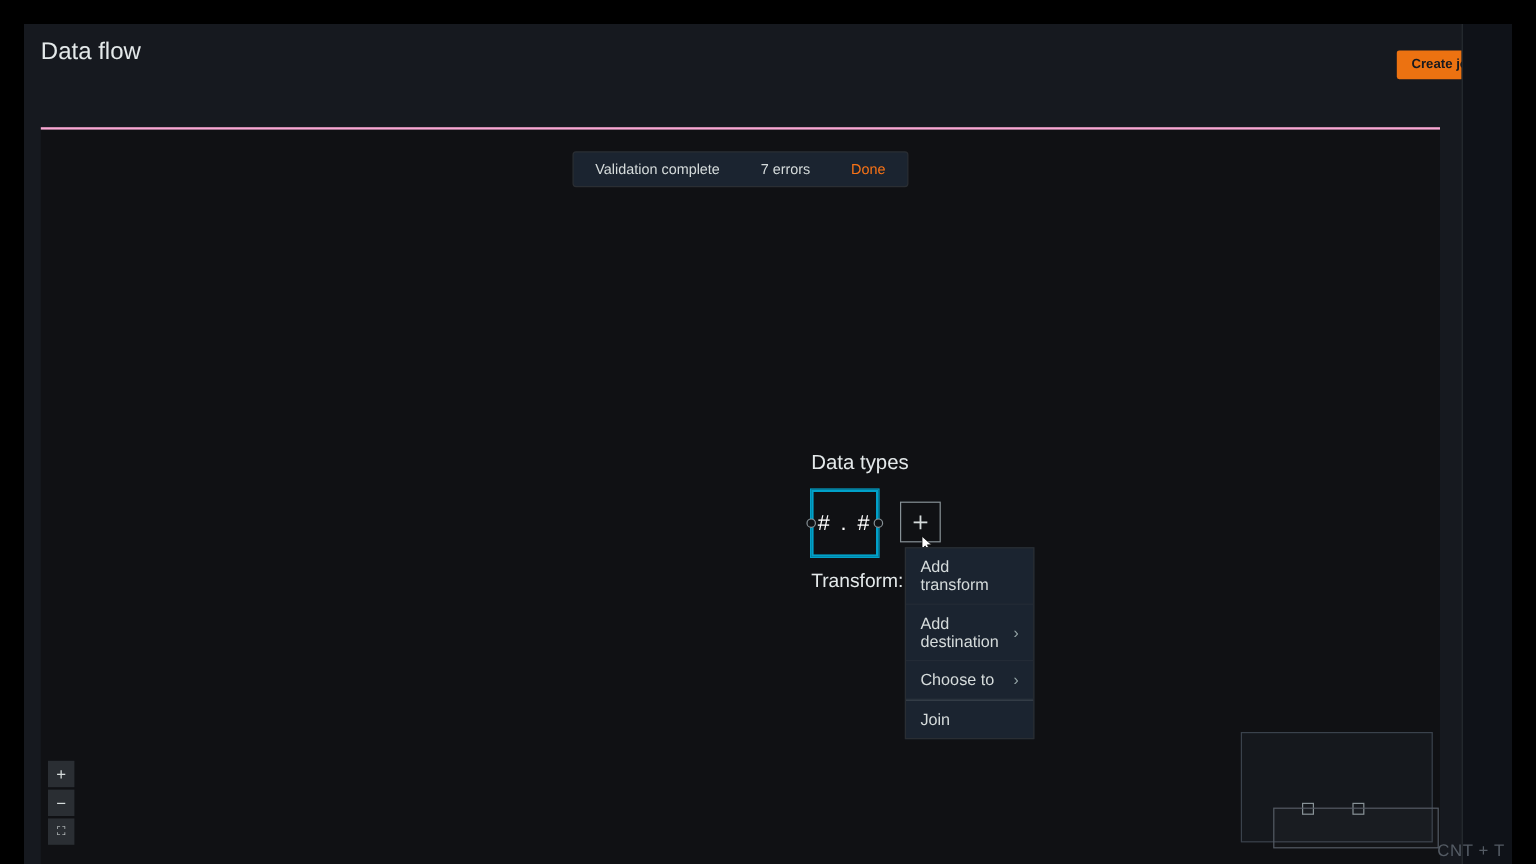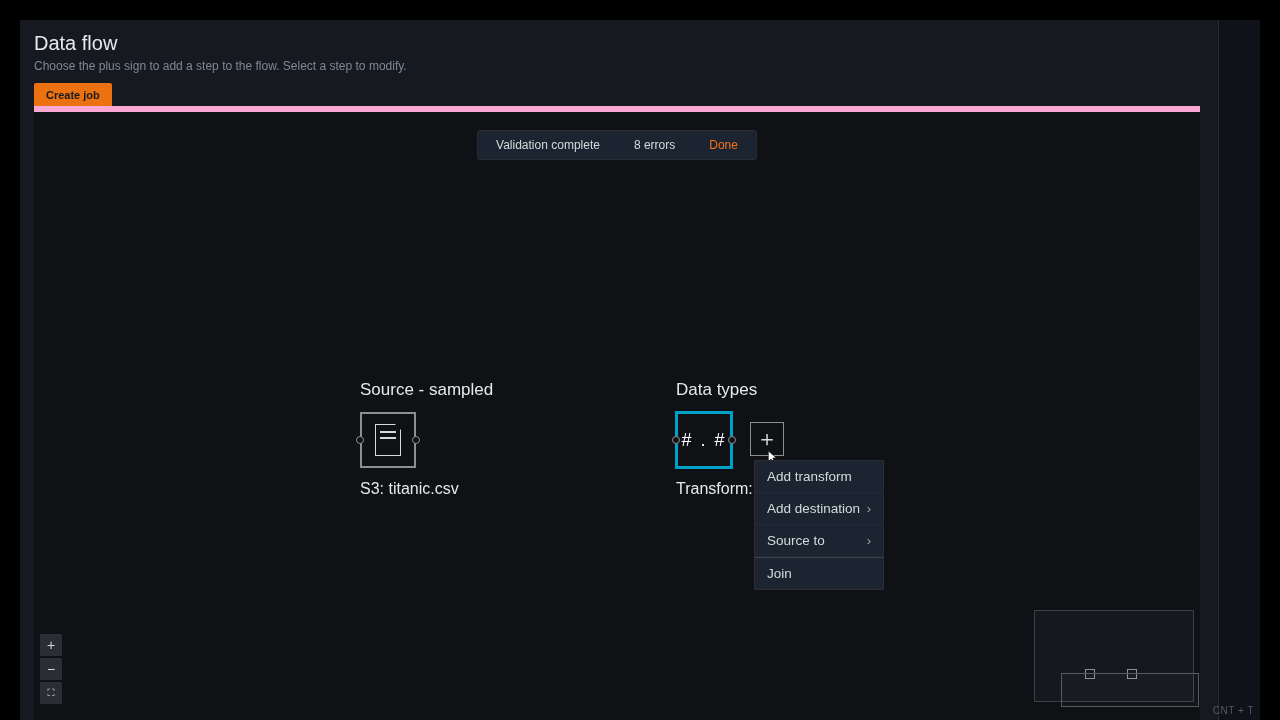--- a/index.html
+++ b/index.html
@@ -15,21 +15,20 @@
     position: absolute;
     right: 0; top: 0; bottom: 0; width: 42px;
     background: #0f1218;
     border-left: 1px solid #2a2e33;
   }
   .header {
     padding: 12px 18px 8px 14px;
     display: flex;
     align-items: flex-start;
     justify-content: space-between;
-    flex-direction: column;
   }
   .header-left h1 {
     font-size: 20px;
     font-weight: 400;
     color: #e4e9ea;
     margin-bottom: 4px;
   }
   .header-left p {
     font-size: 12px;
     color: #7d8998;
@@ -42,21 +41,21 @@
     font-size: 11px;
     padding: 6px 12px;
     margin-top: 10px;
     cursor: pointer;
     font-weight: 700;
   }
 
   .canvas-wrap {
     position: absolute;
     left: 14px; right: 60px; top: 86px; bottom: 0;
-    border-top: 6px solid #f9a8d4;
+    border-top: 2px solid #f9a8d4;
     background: #101114;
   }
 
   .validation-bar {
     position: absolute;
     top: 18px;
     left: 50%;
     transform: translateX(-50%);
     background: #1b2430;
     border: 1px solid #2a2e33;
@@ -154,21 +153,21 @@
   }
 
   .cursor {
     position: absolute;
     width: 14px; height: 18px;
     pointer-events: none;
   }
 
   .context-menu {
     position: absolute;
-    width: 130px;
+    width: 108px;
     background: #1b2430;
     border: 1px solid #2a2e33;
     font-size: 13.5px;
     color: #d5dbdb;
   }
   .context-menu .mi {
     padding: 8px 12px;
     cursor: pointer;
     display: flex;
     align-items: center;
@@ -217,63 +216,51 @@
     position: absolute;
     border: 1px solid #545b64;
     background: rgba(255,255,255,0.02);
     right: -6px; bottom: -6px;
     width: 138px; height: 34px;
   }
 
   .footer-coords {
     position: absolute;
     right: 6px; bottom: 4px;
-    font-size: 10px;
+    font-size: 14px;
     color: #545b64;
     letter-spacing: 0.5px;
   }
 </style>
 </head>
 <body>
 
 <div class="page">
 
   <div class="right-rail"></div>
 
   <div class="header">
     <div class="header-left">
       <h1>Data flow</h1>
-      <p>Choose the plus sign to add a step to the flow. Select a step to modify.</p>
     </div>
     <button class="create-btn">Create job</button>
   </div>
 
   <div class="canvas-wrap">
 
     <div class="validation-bar">
       <span>Validation complete</span>
-      <span>8 errors</span>
+      <span>7 errors</span>
       <span class="done-link">Done</span>
     </div>
 
     <svg class="flow-svg">
       <line x1="383" y1="327" x2="636" y2="327" stroke="#879196" stroke-width="1.5"></line>
     </svg>
 
-    <div class="node" style="left:326px; top:268px;">
-      <div class="node-title">Source - sampled</div>
-      <div class="node-box">
-        <span class="port left"></span>
-        <span class="db-icon">
-            <span class="db-dogear"></span>
-          </span>
-        <span class="port right"></span>
-      </div>
-      <div class="node-sub">S3: titanic.csv</div>
-    </div>
 
     <div class="node" style="left:642px; top:268px;">
       <div class="node-title">Data types</div>
       <div class="node-box selected">
         <span class="port left"></span>
         <span class="hash"># . #</span>
         <span class="port right"></span>
       </div>
       <div class="node-sub">Transform:</div>
     </div>
@@ -288,21 +275,21 @@
 
     <div class="context-menu" style="left:720px; top:348px;">
       <div class="mi">
           <span>Add transform</span>
         </div>
       <div class="mi">
           <span>Add destination</span>
           <span class="chev">›</span>
         </div>
       <div class="mi">
-          <span>Source to</span>
+          <span>Choose to</span>
           <span class="chev">›</span>
         </div>
       <div class="mi sep-strong">
           <span>Join</span>
         </div>
     </div>
 
     <div class="zoom-controls">
        <div class="zc-btn">+</div>
        <div class="zc-btn">−</div>

